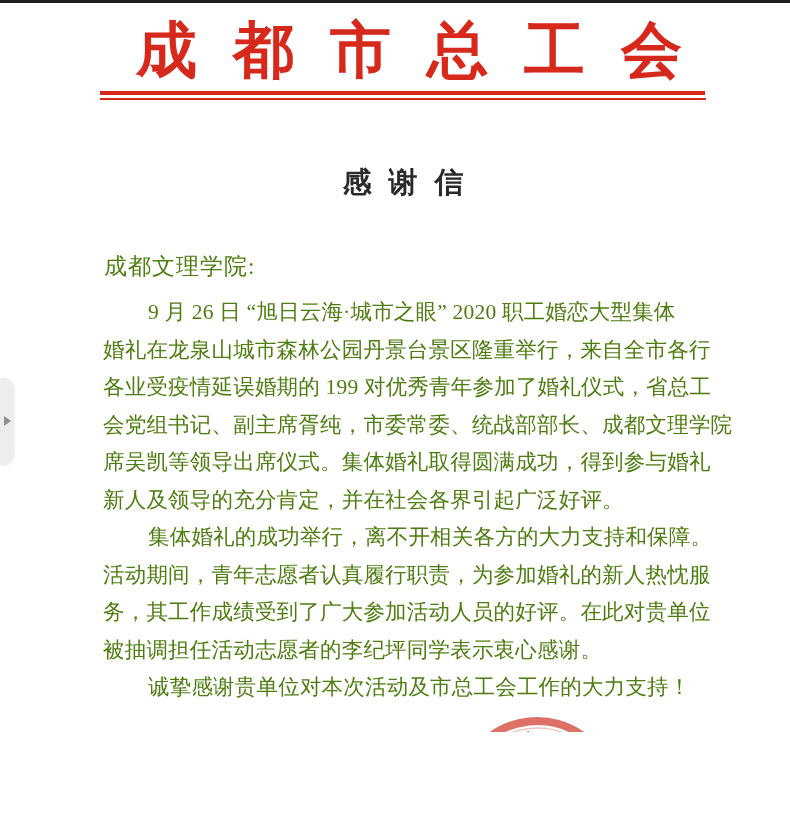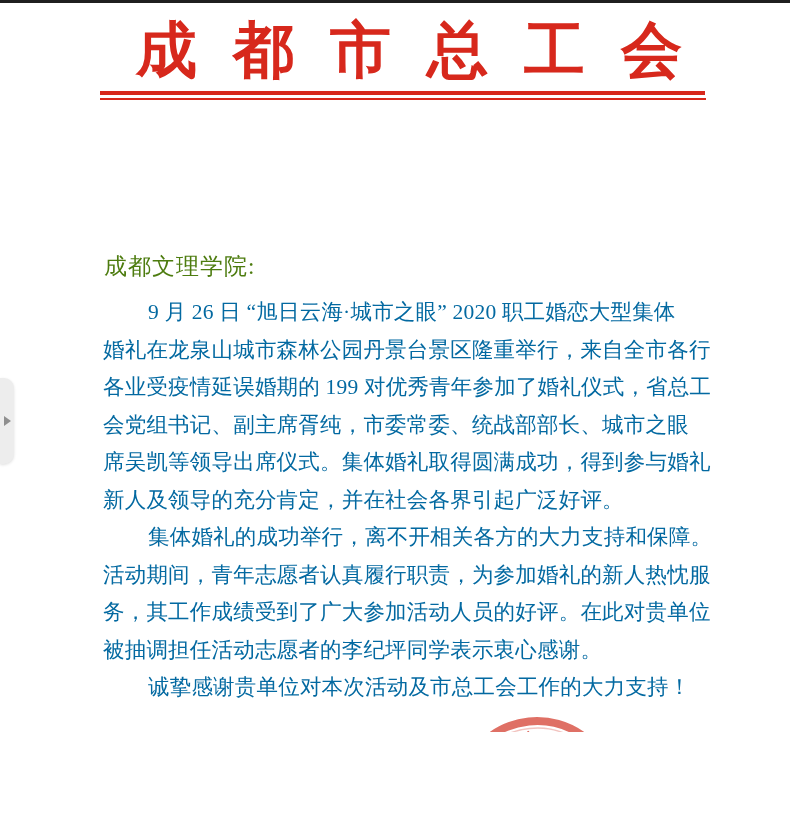--- a/index.html
+++ b/index.html
@@ -14,21 +14,21 @@
   .rule-thin{position:absolute;left:100px;top:98px;width:606px;height:2px;background:#d7281c;}
 
   .doc-title{position:absolute;left:100px;top:163px;width:606px;text-align:center;
       font-size:29px;font-weight:bold;letter-spacing:17px;padding-left:17px;box-sizing:border-box;
       color:#2a2a2a;}
 
   .salutation{position:absolute;left:104px;top:251px;font-size:23px;color:#4d7c0f;letter-spacing:1px;}
 
   .letter-body{position:absolute;left:103px;top:294px;width:620px;}
   .bline{height:37.5px;line-height:37.5px;font-size:21.5px;letter-spacing:0.2px;
-      color:#0369a1;white-space:nowrap;}
+      color:#4d7c0f;white-space:nowrap;}
   .bline.indent{text-indent:45px;}
 
   .signature{position:absolute;left:461px;top:756px;font-size:21px;letter-spacing:2px;
       color:#222;z-index:3;}
   .dateline{position:absolute;left:450px;top:791px;font-size:28px;letter-spacing:1px;
       color:#222;z-index:3;}
 
   .seal{position:absolute;left:452px;top:714px;width:170px;height:170px;z-index:2;
       transform:rotate(-6deg);}
   .seal svg{display:block;width:170px;height:170px;}
@@ -48,28 +48,29 @@
 <body>
 
 <div class="page">
 
   <div class="topbar"></div>
 
   <div class="letterhead">成都市总工会</div>
   <div class="rule-thick"></div>
   <div class="rule-thin"></div>
 
+  <div class="doc-title">感谢信</div>
 
   <div class="salutation">成都文理学院:</div>
 
   <div class="letter-body">
       <div class="bline indent">9 月 26 日 “旭日云海·城市之眼” 2020 职工婚恋大型集体</div>
       <div class="bline">婚礼在龙泉山城市森林公园丹景台景区隆重举行，来自全市各行</div>
       <div class="bline">各业受疫情延误婚期的 199 对优秀青年参加了婚礼仪式，省总工</div>
-      <div class="bline">会党组书记、副主席胥纯，市委常委、统战部部长、城市之眼</div>
+      <div class="bline">会党组书记、副主席胥纯，市委常委、统战部部长、成都文理学院</div>
       <div class="bline">席吴凯等领导出席仪式。集体婚礼取得圆满成功，得到参与婚礼</div>
       <div class="bline">新人及领导的充分肯定，并在社会各界引起广泛好评。</div>
       <div class="bline indent">集体婚礼的成功举行，离不开相关各方的大力支持和保障。</div>
       <div class="bline">活动期间，青年志愿者认真履行职责，为参加婚礼的新人热忱服</div>
       <div class="bline">务，其工作成绩受到了广大参加活动人员的好评。在此对贵单位</div>
       <div class="bline">被抽调担任活动志愿者的李纪坪同学表示衷心感谢。</div>
       <div class="bline indent">诚挚感谢贵单位对本次活动及市总工会工作的大力支持！</div>
     </div>
 
   <div class="signature">成都市总工会</div>

